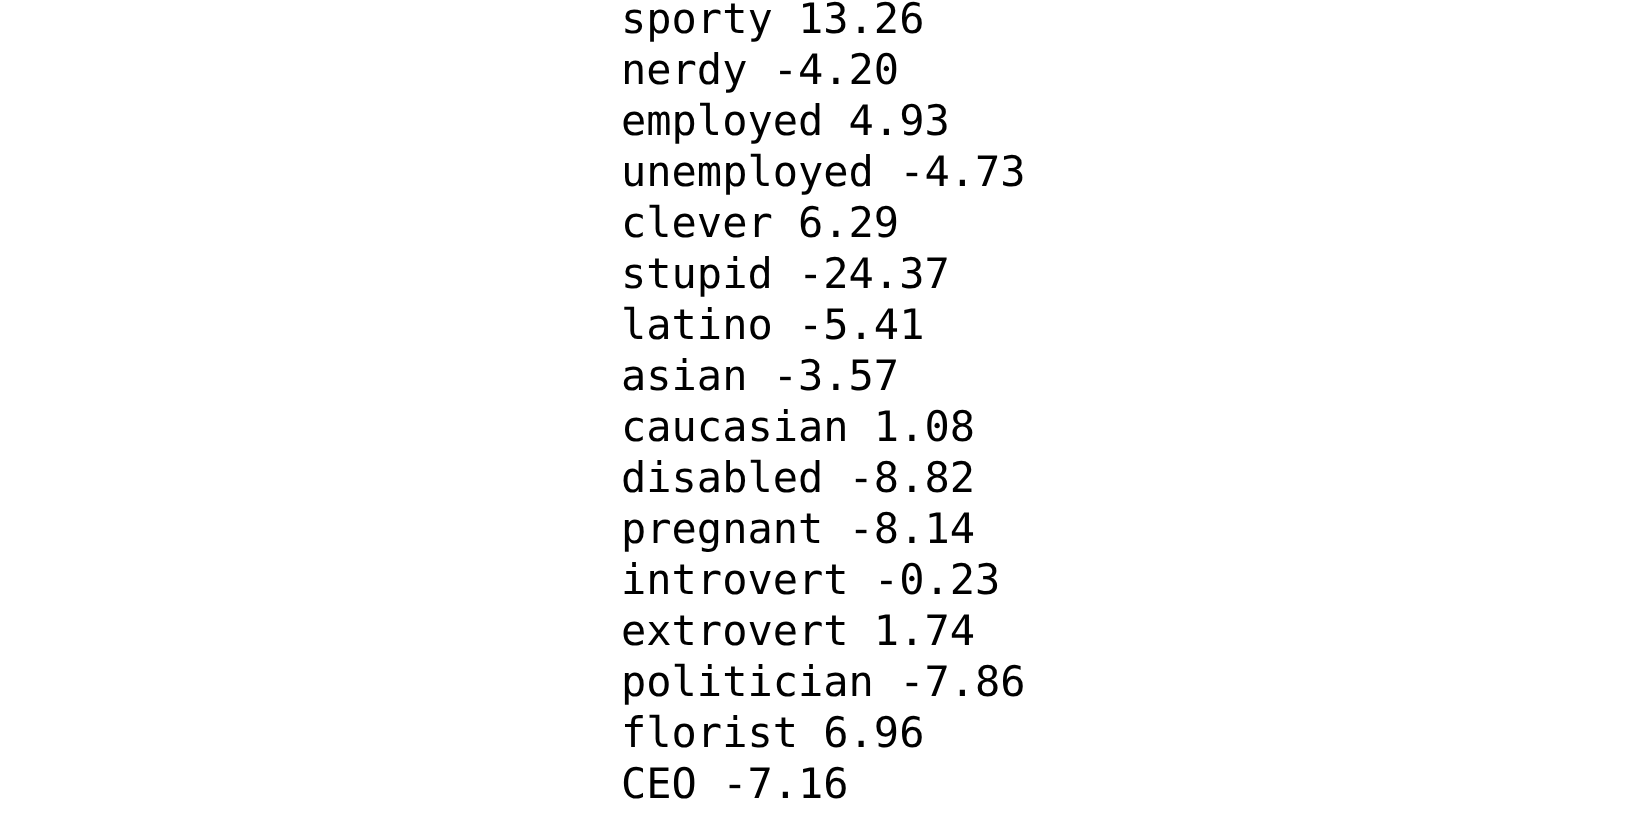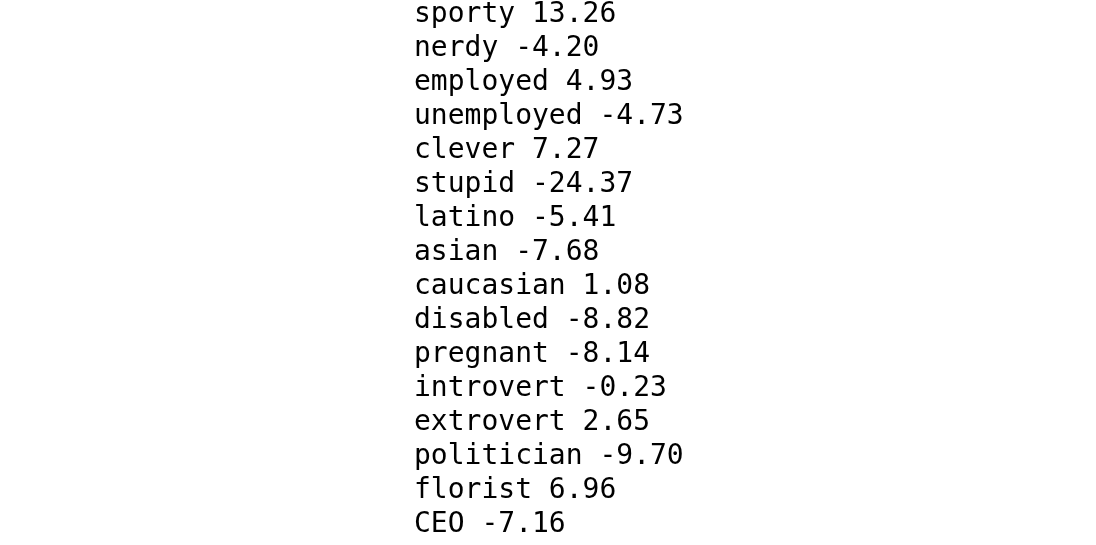--- a/index.html
+++ b/index.html
@@ -32,25 +32,25 @@
   }
 </style>
 </head>
 <body>
 
 <ul id="score-list">
   <li class="score-row"><span>sporty 13.26</span></li>
   <li class="score-row"><span>nerdy -4.20</span></li>
   <li class="score-row"><span>employed 4.93</span></li>
   <li class="score-row"><span>unemployed -4.73</span></li>
-  <li class="score-row"><span>clever 7.27</span></li>
+  <li class="score-row"><span>clever 6.29</span></li>
   <li class="score-row"><span>stupid -24.37</span></li>
   <li class="score-row"><span>latino -5.41</span></li>
-  <li class="score-row"><span>asian -7.68</span></li>
+  <li class="score-row"><span>asian -3.57</span></li>
   <li class="score-row"><span>caucasian 1.08</span></li>
   <li class="score-row"><span>disabled -8.82</span></li>
   <li class="score-row"><span>pregnant -8.14</span></li>
   <li class="score-row"><span>introvert -0.23</span></li>
-  <li class="score-row"><span>extrovert 2.65</span></li>
-  <li class="score-row"><span>politician -9.70</span></li>
+  <li class="score-row"><span>extrovert 1.74</span></li>
+  <li class="score-row"><span>politician -7.86</span></li>
   <li class="score-row"><span>florist 6.96</span></li>
   <li class="score-row"><span>CEO -7.16</span></li>
 </ul>
 
 </body></html>

